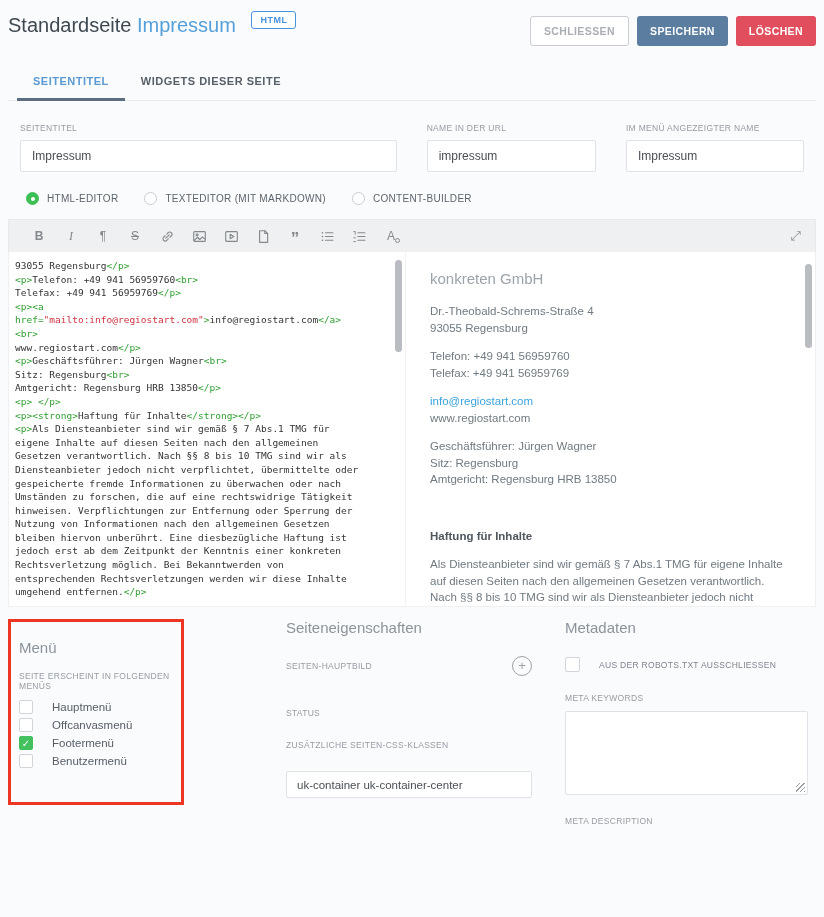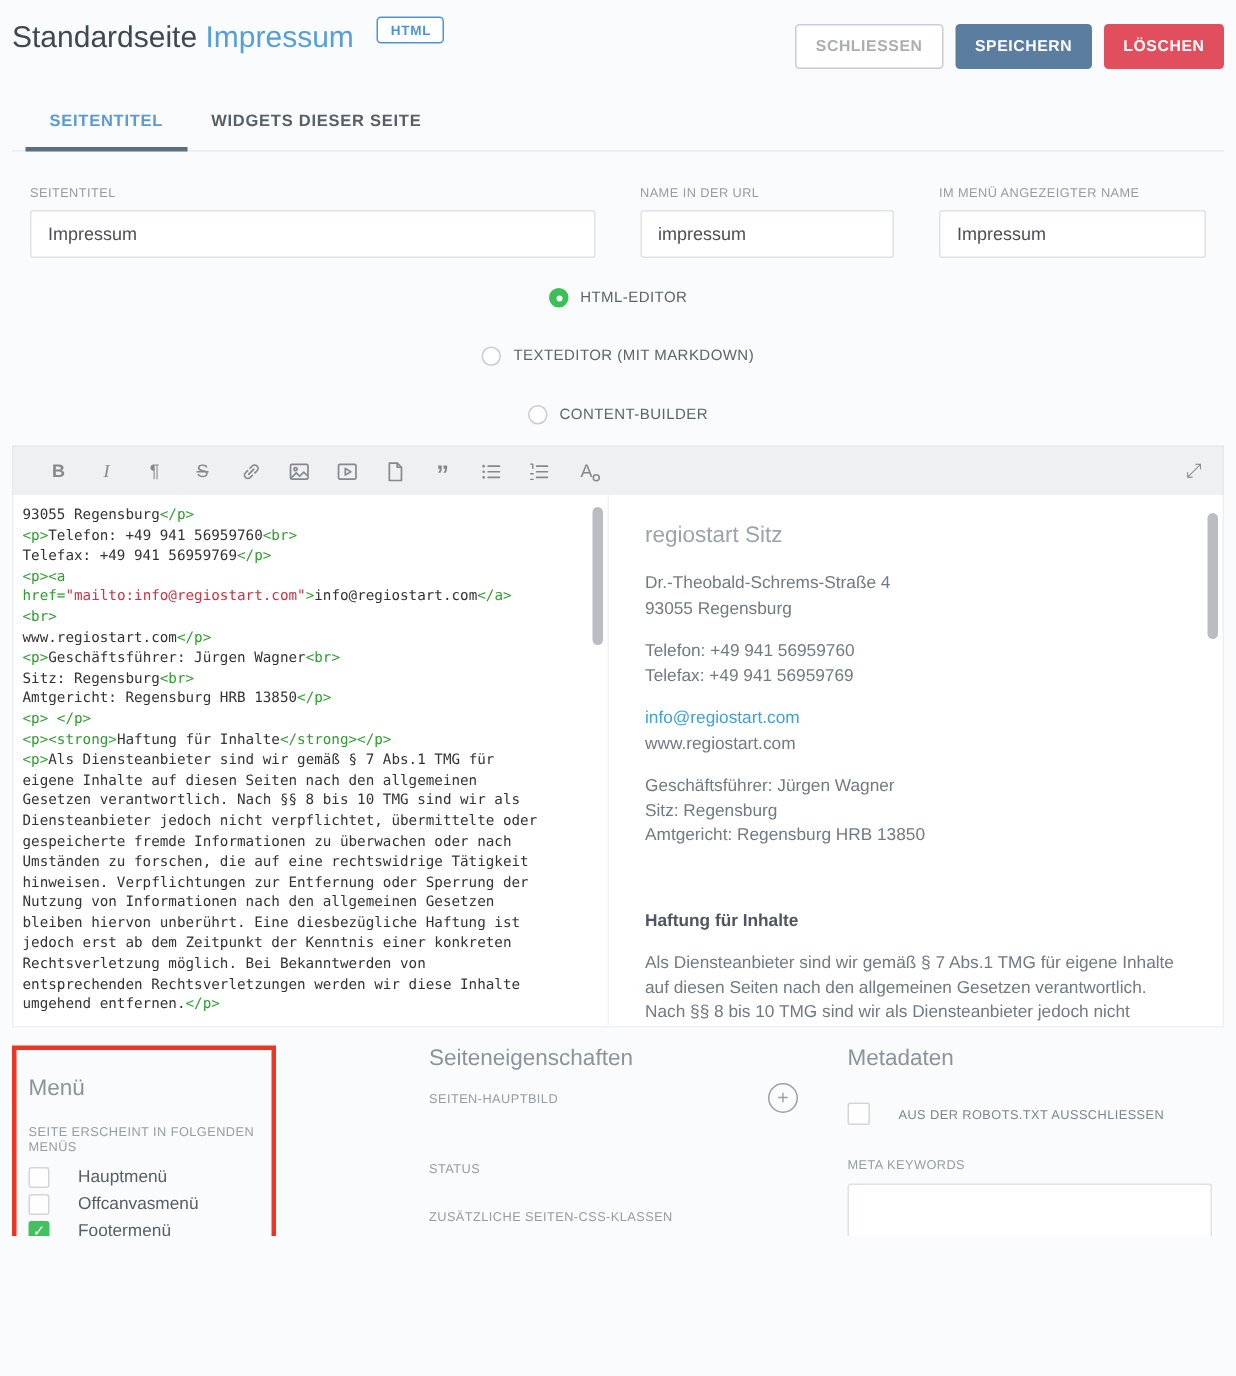--- a/index.html
+++ b/index.html
@@ -27,21 +27,21 @@
   
   .fields-row { display:flex; padding:0 20px; margin-top:22px; }
   .field .flabel { margin-bottom:7px; }
   .flabel { font-size:8.5px; color:#979ca3; letter-spacing:.3px; }
   .field input { width:100%; height:32px; border:1px solid #dfe2e6; border-radius:2px; background:#fff; padding:0 11px; font-size:12px; color:#4a4f55; font-family:"Liberation Sans",sans-serif; }
   .f1 { width:385px; }
   .f2 { width:173px; margin-left:30px; }
   .f3 { width:182px; margin-left:30px; }
 
   
-  .modes-row { display:flex; gap:26px; padding:0 10px; margin-top:20px; align-items:center;flex-direction:column; }
+  .modes-row { display:flex; gap:26px; padding:0 26px; margin-top:20px; align-items:center; }
   .mode { display:flex; align-items:center; gap:8px; cursor:pointer; }
   .radio { width:13px; height:13px; border-radius:50%; border:1px solid #c9ccd0; background:#fff; position:relative; }
   .radio.sel { background:#3cbf55; border-color:#3cbf55; }
   .radio.sel::after { content:""; position:absolute; left:4px; top:4px; width:4px; height:4px; border-radius:50%; background:#fff; }
   .mode-label { font-size:10px; color:#5c646c; letter-spacing:.3px; }
 
   
   .editor { margin:14px 8px 0 8px; }
   .toolbar { background:#eef0f1; height:33px; display:flex; align-items:center; padding:0 14px; border:1px solid #e7e9ea; border-bottom:none; }
   #tb-icons { display:flex; align-items:center; }
@@ -82,21 +82,21 @@
   .col-menu { width:278px; }
   .menu-box { border:3px solid #ee3524; width:176px; min-height:161px; padding:17px 8px 30px 8px; }
   .menu-box .sec-title { margin-bottom:15px; }
   .menu-box .flabel { display:block; margin-bottom:9px; }
   .check-row { display:flex; align-items:center; gap:19px; cursor:pointer; margin-bottom:4px; }
   .cb { width:14px; height:14px; border:1px solid #d2d5d9; border-radius:2px; background:#fff; display:flex; align-items:center; justify-content:center; flex:none; }
   .cb.checked { background:#43c15e; border-color:#43c15e; color:#fff; font-size:10px; }
   .cb-label { font-size:11.5px; color:#565e66; }
 
   .col-props { width:246px; }
-  .hauptbild-row { display:flex; justify-content:space-between; align-items:center; margin-top:8px; }
+  .hauptbild-row { display:flex; justify-content:space-between; align-items:center; margin-top:20px; }
   .plus-circle { width:20px; height:20px; border:1px solid #9aa1a8; border-radius:50%; color:#9aa1a8; font-size:13px; line-height:18px; text-align:center; cursor:pointer; font-weight:300; }
   .status-label { display:block; margin-top:32px; }
   .select { margin-top:8px; height:30px; background:#fff; border:1px solid #dfe2e6; border-radius:2px; display:flex; align-items:center; justify-content:space-between; padding:0 10px; font-size:12px; color:#4a4f55; cursor:pointer; }
   .sel-arrows { display:flex; flex-direction:column; gap:2px; }
   .sel-arrows .up { width:0; height:0; border-left:3.5px solid transparent; border-right:3.5px solid transparent; border-bottom:4.5px solid #555b61; }
   .sel-arrows .dn { width:0; height:0; border-left:3.5px solid transparent; border-right:3.5px solid transparent; border-top:4.5px solid #555b61; }
   .css-label { display:block; margin-top:22px; }
   .col-props input.input { margin-top:21px; width:100%; height:27px; border:1px solid #dfe2e6; border-radius:2px; background:#fff; padding:0 10px; font-size:11.5px; color:#4a4f55; font-family:"Liberation Sans",sans-serif; }
 
   .col-meta { width:243px; margin-left:33px; }
@@ -228,21 +228,21 @@
     </div>
     <div class="editor-body">
       <div class="code-pane">
         <pre id="code"><div class="cline"><span class="x">93055 Regensburg</span><span class="t">&lt;/p&gt;</span></div><div class="cline"><span class="t">&lt;p&gt;</span><span class="x">Telefon: +49 941 56959760</span><span class="t">&lt;br&gt;</span></div><div class="cline"><span class="x">Telefax: +49 941 56959769</span><span class="t">&lt;/p&gt;</span></div><div class="cline"><span class="t">&lt;p&gt;&lt;a</span></div><div class="cline"><span class="t">href=</span><span class="s">"mailto:info@regiostart.com"</span><span class="t">&gt;</span><span class="x">info@regiostart.com</span><span class="t">&lt;/a&gt;</span></div><div class="cline"><span class="t">&lt;br&gt;</span></div><div class="cline"><span class="x">www.regiostart.com</span><span class="t">&lt;/p&gt;</span></div><div class="cline"><span class="t">&lt;p&gt;</span><span class="x">Geschäftsführer: Jürgen Wagner</span><span class="t">&lt;br&gt;</span></div><div class="cline"><span class="x">Sitz: Regensburg</span><span class="t">&lt;br&gt;</span></div><div class="cline"><span class="x">Amtgericht: Regensburg HRB 13850</span><span class="t">&lt;/p&gt;</span></div><div class="cline"><span class="t">&lt;p&gt;</span><span class="x"> </span><span class="t">&lt;/p&gt;</span></div><div class="cline"><span class="t">&lt;p&gt;&lt;strong&gt;</span><span class="x">Haftung für Inhalte</span><span class="t">&lt;/strong&gt;&lt;/p&gt;</span></div><div class="cline"><span class="t">&lt;p&gt;</span><span class="x">Als Diensteanbieter sind wir gemäß § 7 Abs.1 TMG für</span></div><div class="cline"><span class="x">eigene Inhalte auf diesen Seiten nach den allgemeinen</span></div><div class="cline"><span class="x">Gesetzen verantwortlich. Nach §§ 8 bis 10 TMG sind wir als</span></div><div class="cline"><span class="x">Diensteanbieter jedoch nicht verpflichtet, übermittelte oder</span></div><div class="cline"><span class="x">gespeicherte fremde Informationen zu überwachen oder nach</span></div><div class="cline"><span class="x">Umständen zu forschen, die auf eine rechtswidrige Tätigkeit</span></div><div class="cline"><span class="x">hinweisen. Verpflichtungen zur Entfernung oder Sperrung der</span></div><div class="cline"><span class="x">Nutzung von Informationen nach den allgemeinen Gesetzen</span></div><div class="cline"><span class="x">bleiben hiervon unberührt. Eine diesbezügliche Haftung ist</span></div><div class="cline"><span class="x">jedoch erst ab dem Zeitpunkt der Kenntnis einer konkreten</span></div><div class="cline"><span class="x">Rechtsverletzung möglich. Bei Bekanntwerden von</span></div><div class="cline"><span class="x">entsprechenden Rechtsverletzungen werden wir diese Inhalte</span></div><div class="cline"><span class="x">umgehend entfernen.</span><span class="t">&lt;/p&gt;</span></div></pre>
         <div class="sb-track">
           <div class="sb-thumb code-thumb"></div>
         </div>
       </div>
       <div class="preview-pane">
         <div class="pv-inner">
-          <div class="pv-h">regiostart Sitz</div>
+          <div class="pv-h">konkreten GmbH</div>
           <div id="pv-paragraphs">
               <div class="pv-p">Dr.-Theobald-Schrems-Straße 4<br>93055 Regensburg</div>
               <div class="pv-p">Telefon: +49 941 56959760<br>Telefax: +49 941 56959769</div>
               <div class="pv-p"><span class="pv-link">info@regiostart.com</span><br>www.regiostart.com</div>
               <div class="pv-p">Geschäftsführer: Jürgen Wagner<br>Sitz: Regensburg<br>Amtgericht: Regensburg HRB 13850</div>
               <div class="pv-p pv-bold pv-spacer">Haftung für Inhalte</div>
               <div class="pv-p">Als Diensteanbieter sind wir gemäß § 7 Abs.1 TMG für eigene Inhalte auf diesen Seiten nach den allgemeinen Gesetzen verantwortlich. Nach §§ 8 bis 10 TMG sind wir als Diensteanbieter jedoch nicht verpflichtet, übermittelte oder gespeicherte fremde Informationen zu überwachen oder nach Umständen zu forschen, die auf eine rechtswidrige Tätigkeit hinweisen. Verpflichtungen zur Entfernung oder</div>
             </div>
         </div>
         <div class="sb-track">

